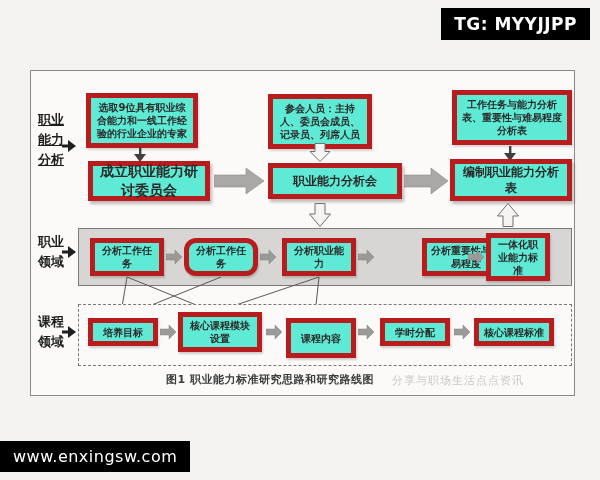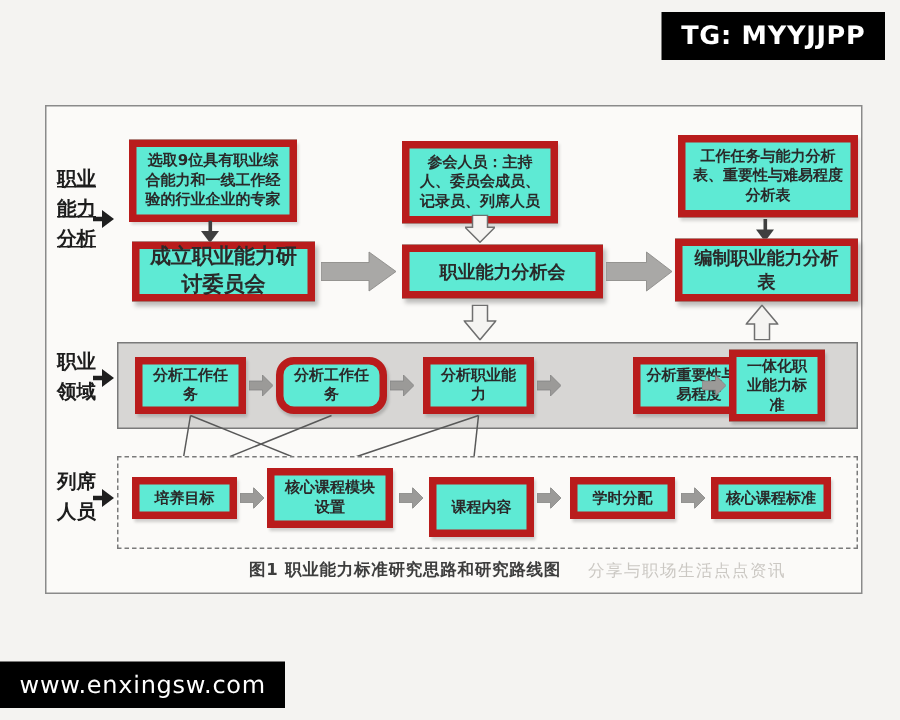--- a/index.html
+++ b/index.html
@@ -59,21 +59,21 @@
 </div>
 
 <div class="abs row-label" style="left:36px;top:232px;">职业领域</div>
 <div class="abs" style="left:62px;top:246px;">
   <svg width="14" height="12">
       <rect x="0" y="4.5" width="7" height="3" fill="#1f1f1f"></rect>
       <polygon points="6,0 14,6 6,12" fill="#1f1f1f"></polygon>
     </svg>
 </div>
 
-<div class="abs row-label" style="left:36px;top:312px;">列席人员</div>
+<div class="abs row-label" style="left:36px;top:312px;">课程领域</div>
 <div class="abs" style="left:62px;top:326px;">
   <svg width="14" height="12">
       <rect x="0" y="4.5" width="7" height="3" fill="#1f1f1f"></rect>
       <polygon points="6,0 14,6 6,12" fill="#1f1f1f"></polygon>
     </svg>
 </div>
 
 <div class="abs box note" style="left:86px;top:93px;width:112px;min-height:52px;">选取9位具有职业综合能力和一线工作经验的行业企业的专家</div>
 <div class="abs box note" style="left:268px;top:94px;width:104px;min-height:46px;">参会人员：主持人、委员会成员、记录员、列席人员</div>
 <div class="abs box note" style="left:452px;top:90px;width:120px;min-height:52px;">工作任务与能力分析表、重要性与难易程度分析表</div>

